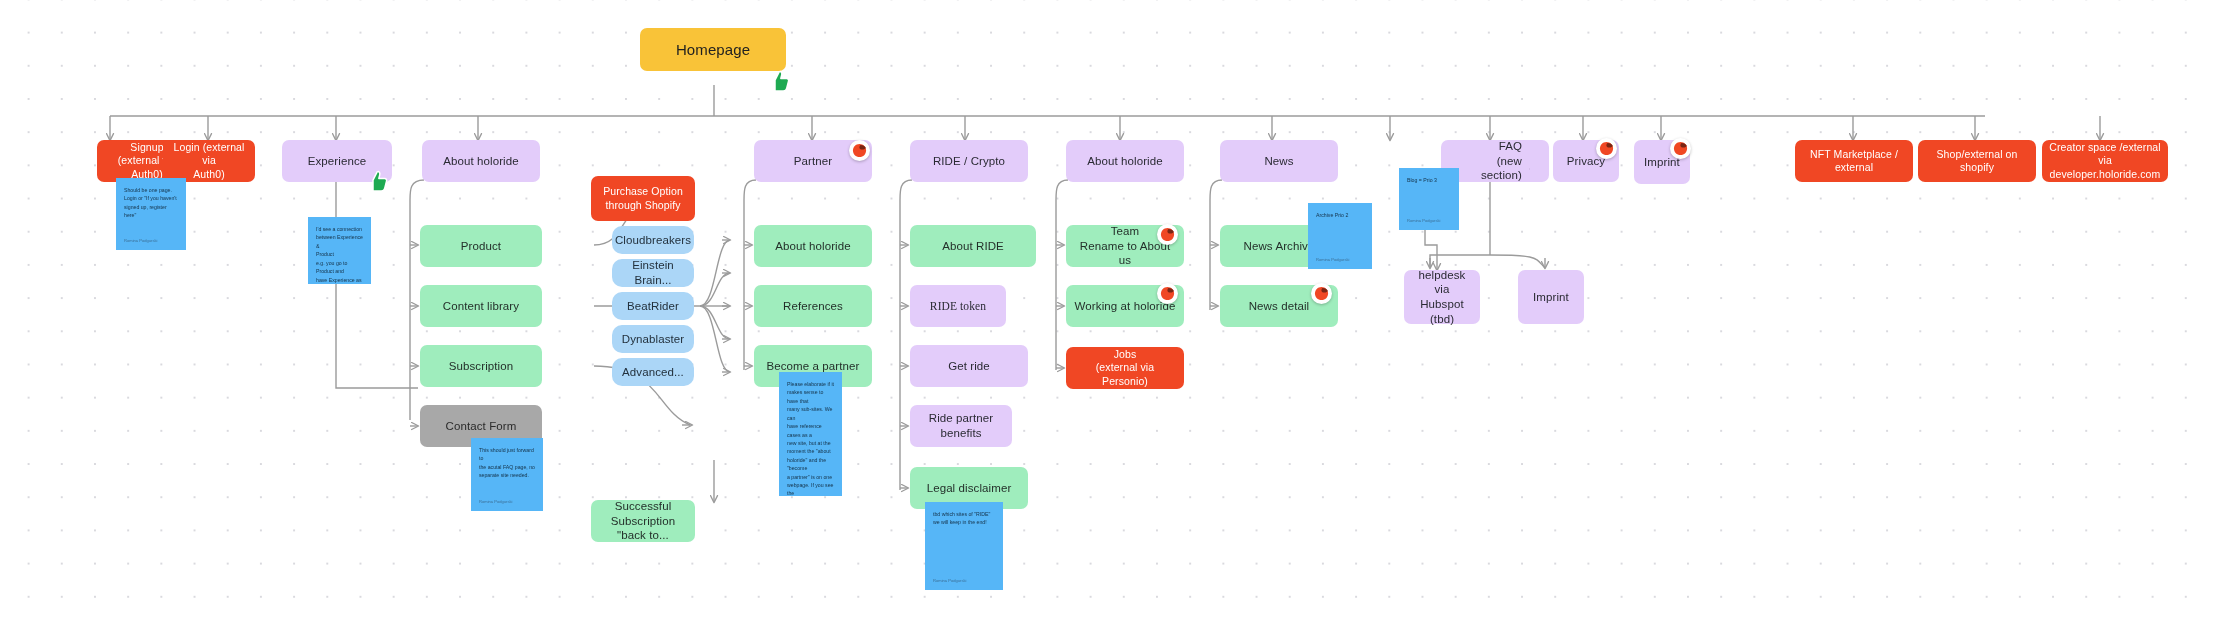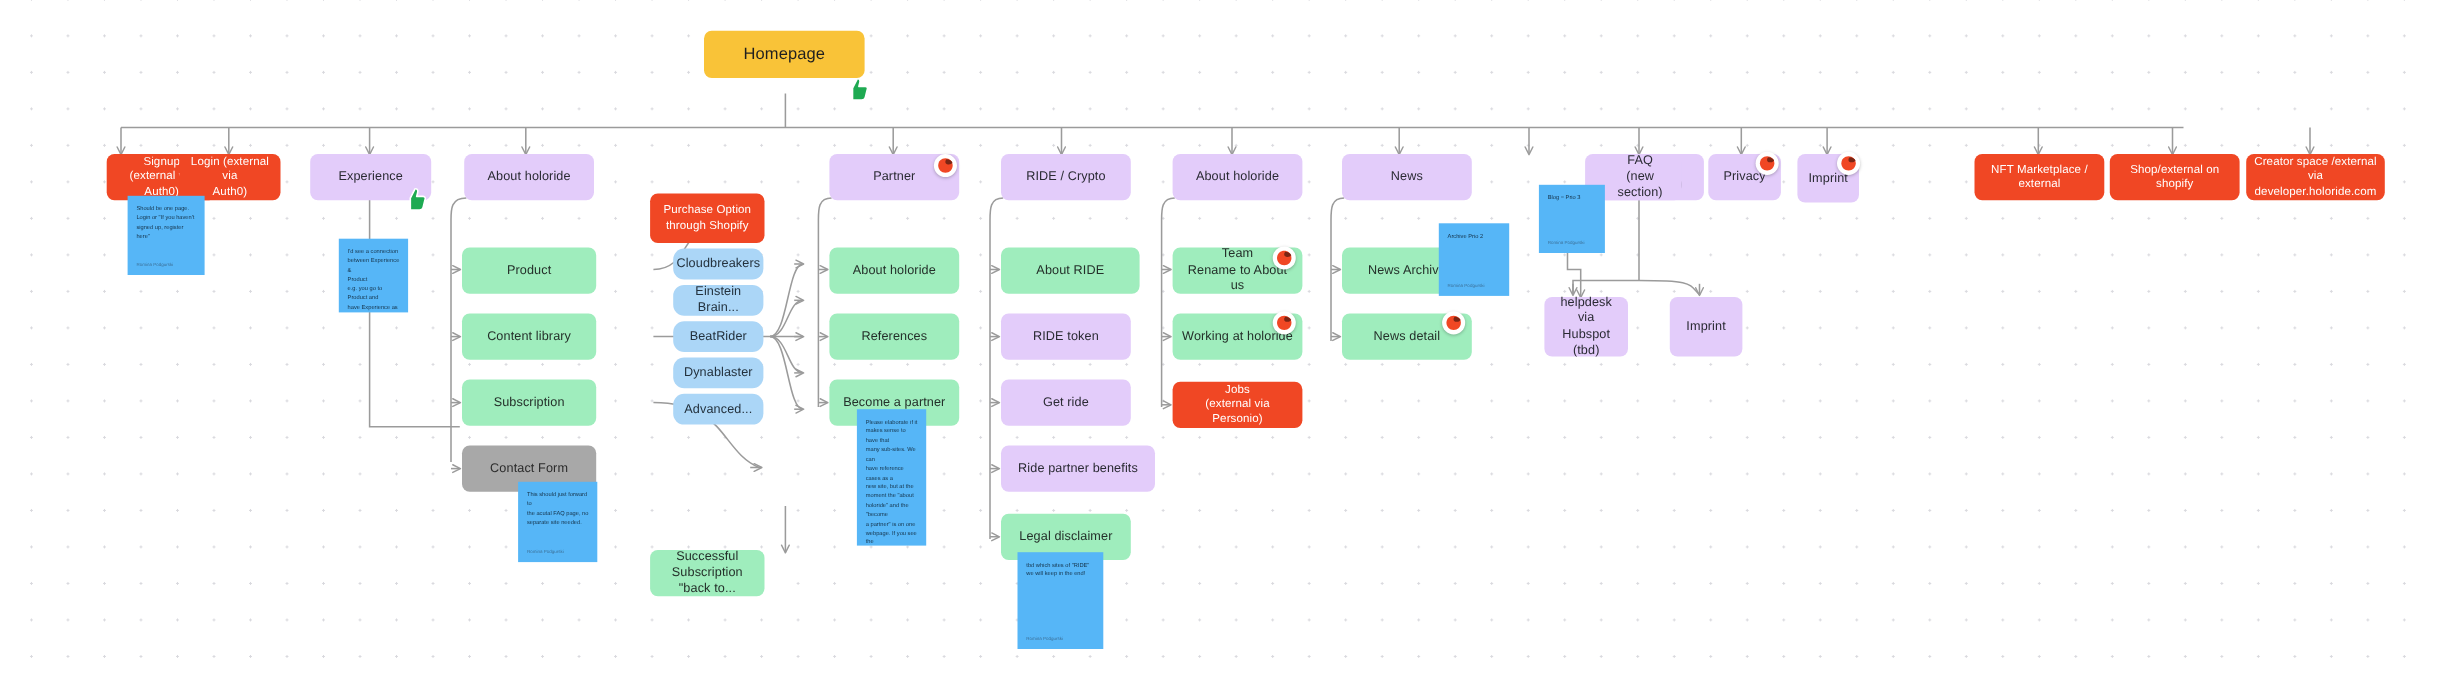--- a/index.html
+++ b/index.html
@@ -220,21 +220,21 @@
 
   <div class="node n-purple" style="left:910px;top:140px;width:118px;height:42px;">RIDE / Crypto</div>
 
   <div class="node n-purple" style="left:1066px;top:140px;width:118px;height:42px;">About holoride</div>
 
   <div class="node n-purple" style="left:1220px;top:140px;width:118px;height:42px;">News</div>
 
   <div class="node n-purple" style="left:1441px;top:140px;width:108px;height:42px;">Blog
 (new section)</div>
 
-  <div class="node n-purple" style="left:1453px;top:140px;width:76px;height:42px;">FAQ
+  <div class="node n-purple" style="left:1453px;top:140px;width:76px;height:42px;text-align:right;">FAQ
 (new section)</div>
 
   <div class="node n-purple" style="left:1553px;top:140px;width:66px;height:42px;">Privacy</div>
   <div class="reaction" style="left:1596px;top:138px;">
     <svg width="15" height="15" viewBox="0 0 16 16">
         <path d="M8,1 C12,1 15,4 15,8 C15,12 12,15 8,15 C4,15 1,12 1,8 C1,4 4,1 8,1 Z" fill="#f04724"></path>
         <path d="M9,2 C7.2,4 7.6,6.6 10.5,7 C12.6,7.3 14.2,6.1 14.8,5.3 C14,3.3 11.7,2 9,2 Z" fill="#7a2514"></path>
       </svg>
   </div>
 
@@ -280,25 +280,25 @@
 Subscription "back to...</div>
 
   <div class="node n-green" style="left:754px;top:225px;width:118px;height:42px;">About holoride</div>
 
   <div class="node n-green" style="left:754px;top:285px;width:118px;height:42px;">References</div>
 
   <div class="node n-green" style="left:754px;top:345px;width:118px;height:42px;">Become a partner</div>
 
   <div class="node n-green" style="left:910px;top:225px;width:126px;height:42px;">About RIDE</div>
 
-  <div class="node n-purple" style="left:910px;top:285px;width:118px;height:42px;">RIDE token</div>
+  <div class="node n-purple" style="left:910px;top:285px;width:96px;height:42px;font-family:Liberation Serif, serif;">RIDE token</div>
 
   <div class="node n-purple" style="left:910px;top:345px;width:118px;height:42px;">Get ride</div>
 
-  <div class="node n-purple" style="left:910px;top:405px;width:140px;height:42px;">Ride partner benefits</div>
+  <div class="node n-purple" style="left:910px;top:405px;width:102px;height:42px;">Ride partner benefits</div>
 
   <div class="node n-green" style="left:910px;top:467px;width:118px;height:42px;">Legal disclaimer</div>
 
   <div class="node n-green" style="left:1066px;top:225px;width:118px;height:42px;">Team
 Rename to About us</div>
   <div class="reaction" style="left:1157px;top:224px;">
     <svg width="15" height="15" viewBox="0 0 16 16">
         <path d="M8,1 C12,1 15,4 15,8 C15,12 12,15 8,15 C4,15 1,12 1,8 C1,4 4,1 8,1 Z" fill="#f04724"></path>
         <path d="M9,2 C7.2,4 7.6,6.6 10.5,7 C12.6,7.3 14.2,6.1 14.8,5.3 C14,3.3 11.7,2 9,2 Z" fill="#7a2514"></path>
       </svg>

